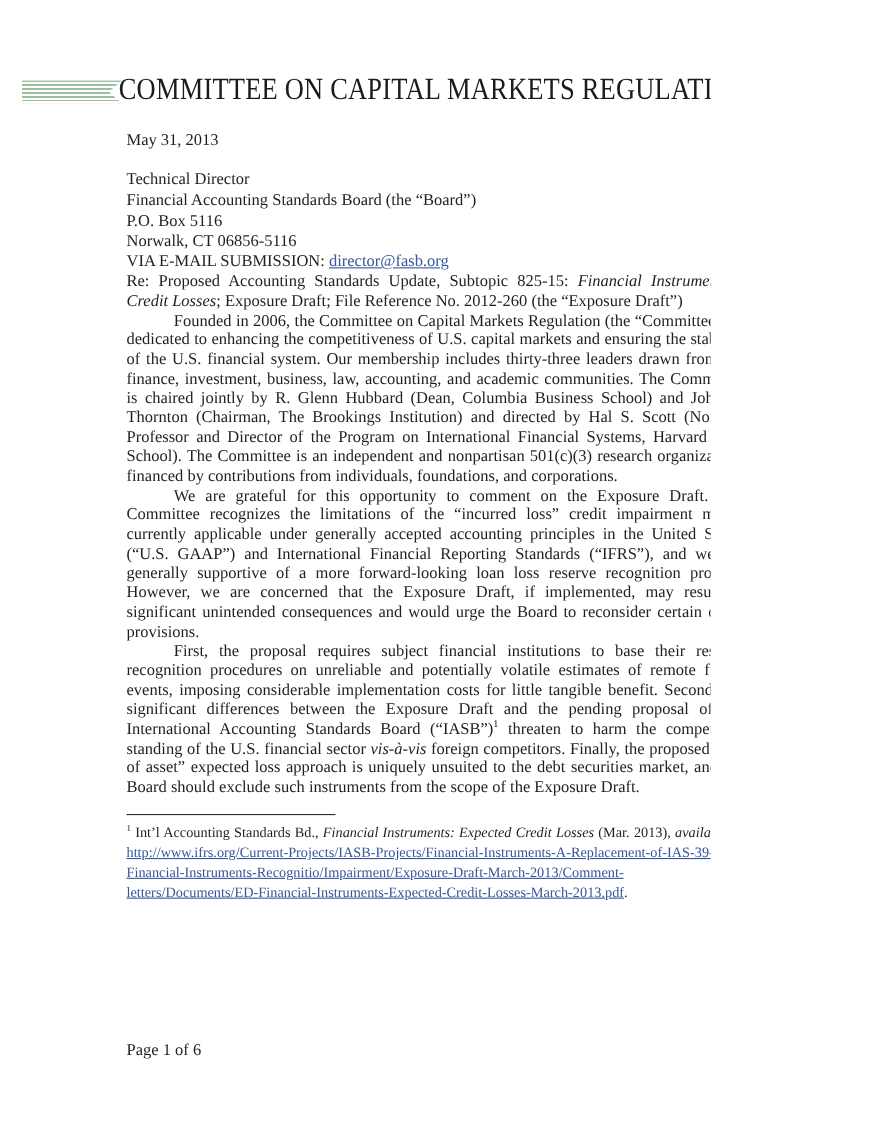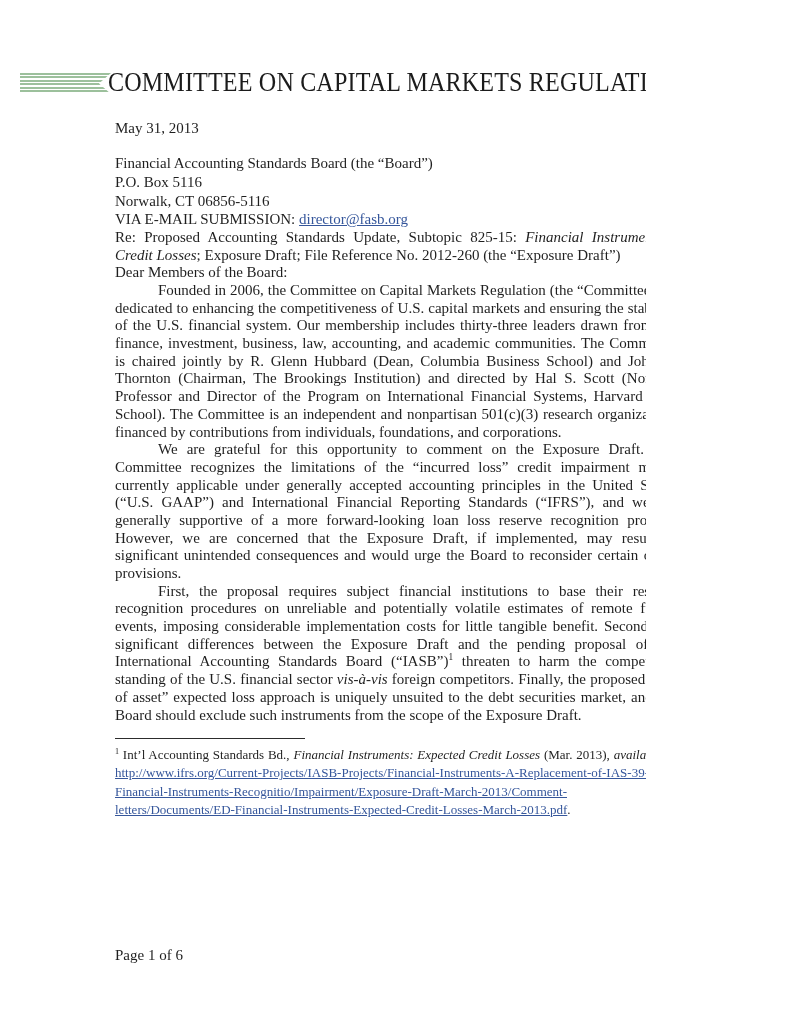--- a/index.html
+++ b/index.html
@@ -69,30 +69,30 @@
     <div class="stripes stripes-left"></div>
     <h1 class="masthead-title">COMMITTEE ON CAPITAL MARKETS REGULATION</h1>
     <div class="stripes stripes-right"></div>
   </header>
 
   <div class="content">
 
     <p class="date-line">May 31, 2013</p>
 
     <div class="address">
+      <p><span>Technical Director</span></p>
       <p><span>Financial Accounting Standards Board (the “</span><span class="b">Board</span><span>”)</span></p>
       <p><span>P.O. Box 5116</span></p>
       <p><span>Norwalk, CT 06856-5116</span></p>
     </div>
 
     <p class="via-line"><span>VIA E-MAIL SUBMISSION: </span><a class="lnk" href="#">director@fasb.org</a></p>
 
     <p class="re-line"><span>Re: Proposed Accounting Standards Update, Subtopic 825-15: </span><span class="i">Financial Instruments—Credit Losses</span><span>; Exposure Draft; File Reference No. 2012-260 (the “</span><span class="b">Exposure Draft</span><span>”)</span></p>
 
-    <p class="salutation">Dear Members of the Board:</p>
 
     <p class="body-para"><span>Founded in 2006, the Committee on Capital Markets Regulation (the “</span><span class="b">Committee</span><span>”) is dedicated to enhancing the competitiveness of U.S. capital markets and ensuring the stability of the U.S. financial system. Our membership includes thirty-three leaders drawn from the finance, investment, business, law, accounting, and academic communities. The Committee is chaired jointly by R. Glenn Hubbard (Dean, Columbia Business School) and John L. Thornton (Chairman, The Brookings Institution) and directed by Hal S. Scott (Nomura Professor and Director of the Program on International Financial Systems, Harvard Law School). The Committee is an independent and nonpartisan 501(c)(3) research organization, financed by contributions from individuals, foundations, and corporations.</span></p>
 
     <p class="body-para"><span>We are grateful for this opportunity to comment on the Exposure Draft. The Committee recognizes the limitations of the “incurred loss” credit impairment model currently applicable under generally accepted accounting principles in the United States (“</span><span class="b">U.S. GAAP</span><span>”) and International Financial Reporting Standards (“</span><span class="b">IFRS</span><span>”), and we are generally supportive of a more forward-looking loan loss reserve recognition process. However, we are concerned that the Exposure Draft, if implemented, may result in significant unintended consequences and would urge the Board to reconsider certain of its provisions.</span></p>
 
     <p class="body-para"><span>First, the proposal requires subject financial institutions to base their reserve recognition procedures on unreliable and potentially volatile estimates of remote future events, imposing considerable implementation costs for little tangible benefit. Second, the significant differences between the Exposure Draft and the pending proposal of the International Accounting Standards Board (“</span><span class="b">IASB</span><span>”)</span><span><sup>1</sup></span><span> threaten to harm the competitive standing of the U.S. financial sector </span><span class="i">vis-à-vis</span><span> foreign competitors. Finally, the proposed “life of asset” expected loss approach is uniquely unsuited to the debt securities market, and the Board should exclude such instruments from the scope of the Exposure Draft.</span></p>
 
     <hr class="fn-rule">
 
     <p class="footnote"><span><sup>1</sup></span><span> Int’l Accounting Standards Bd., </span><span class="i">Financial Instruments: Expected Credit Losses</span><span> (Mar. 2013), </span><span class="i">available at</span><span> </span><a class="lnk" href="#">http://www.ifrs.org/Current-Projects/IASB-Projects/Financial-Instruments-A-Replacement-of-IAS-39-Financial-Instruments-Recognitio/Impairment/Exposure-Draft-March-2013/Comment-letters/Documents/ED-Financial-Instruments-Expected-Credit-Losses-March-2013.pdf</a><span>.</span></p>

